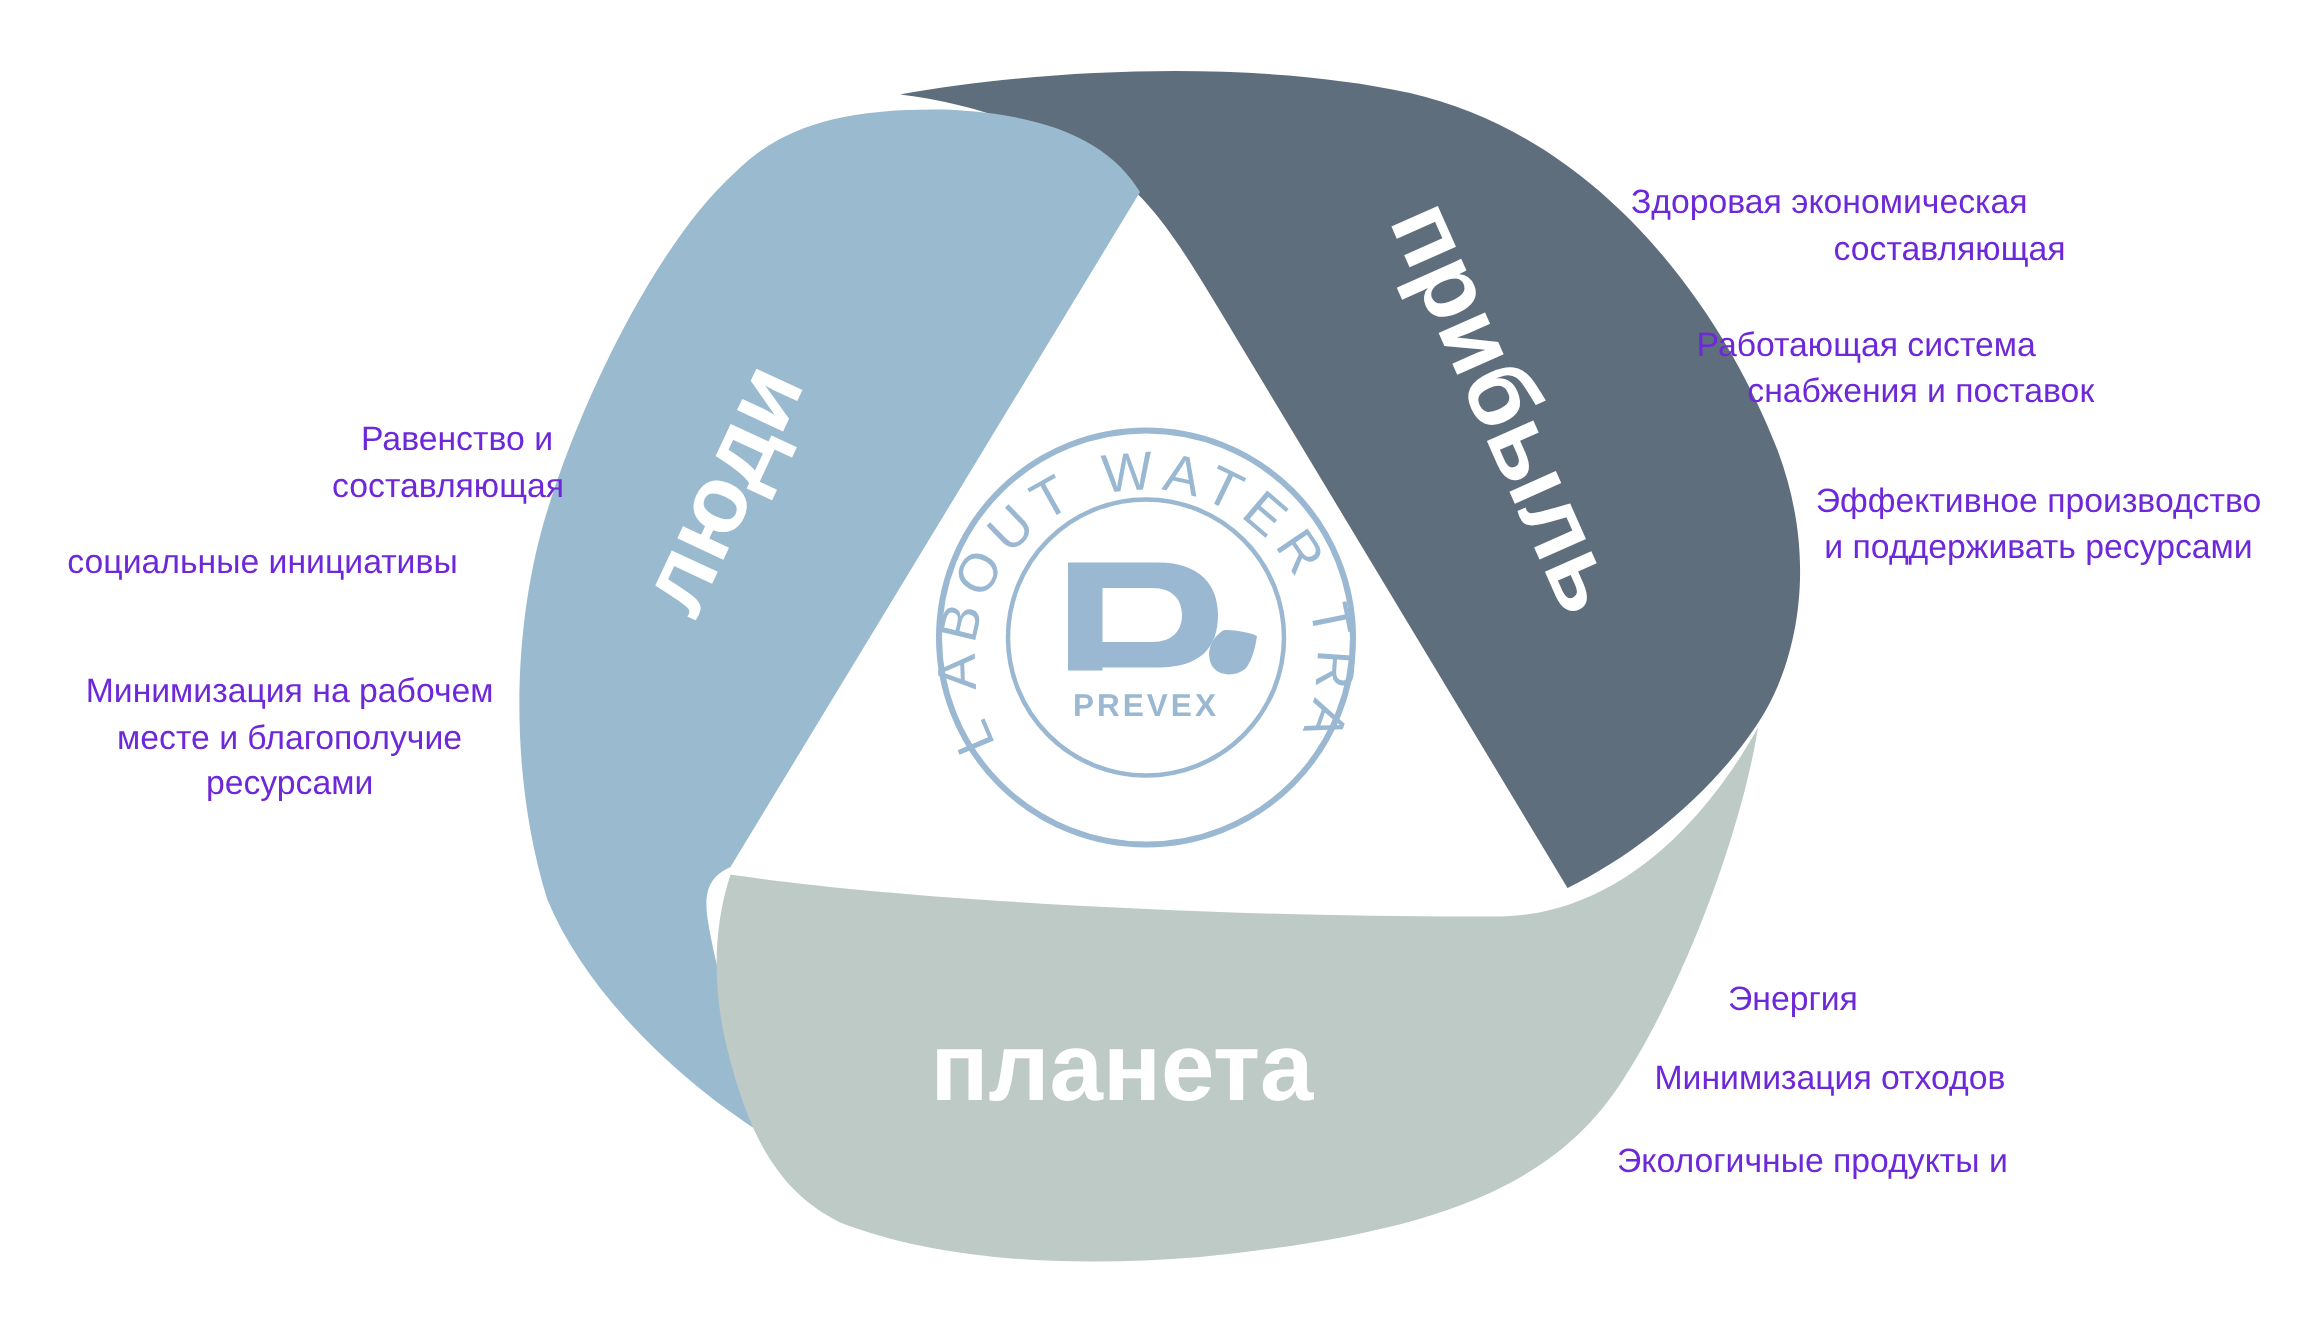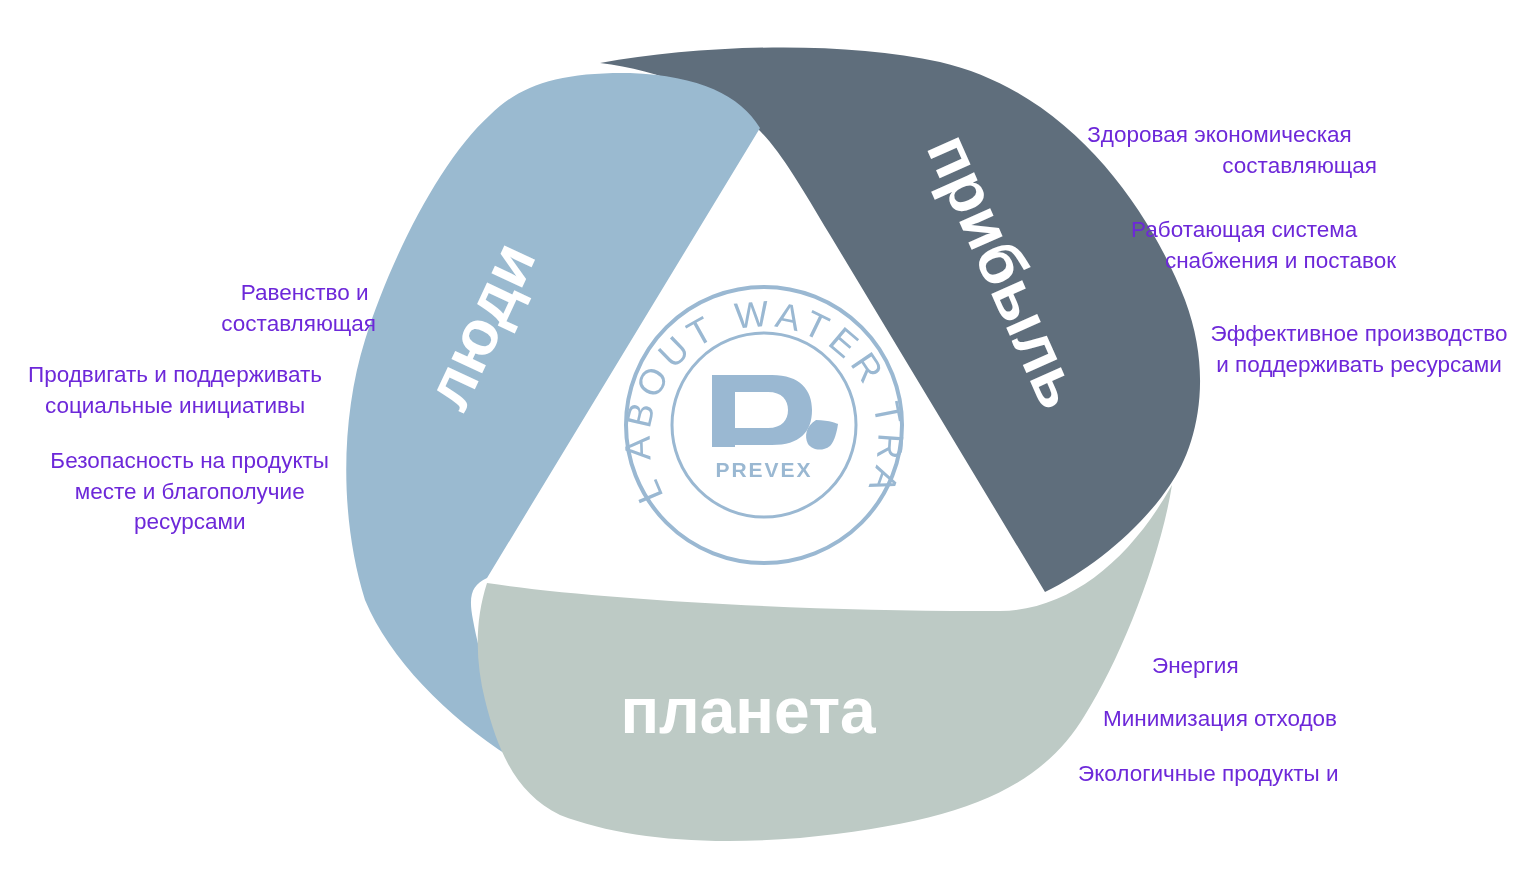--- a/index.html
+++ b/index.html
@@ -57,25 +57,24 @@
              C822,452 812,450 808,444 C804,436 806,426 816,420 Z"></path>
     <text x="764" y="477" text-anchor="middle" font-family="Liberation Sans, sans-serif" font-weight="bold" font-size="21" letter-spacing="2" fill="#9ab8d2">PREVEX</text>
   </g>
 </svg>
 
 <div class="bullet r" style="right:1160px; top:246px;">
   <span style="margin-right:-12px;">Равенство и</span>
   <span>составляющая</span>
 </div>
 <div class="bullet c" style="left:2px; top:328px; width:346px;">
-  <span>Продвигать и поддерживать</span>
   <span>социальные инициативы</span>
 </div>
 <div class="bullet r" style="right:1207px; top:414px;">
-  <span>Безопасность на продукты</span>
+  <span>Минимизация на рабочем</span>
   <span>месте и благополучие</span>
   <span>ресурсами</span>
 </div>
 
 <div class="bullet c" style="left:1062px; top:88px; width:315px;">
   <span>Здоровая экономическая</span>
   <span style="text-align:right; padding-left:20px;">составляющая</span>
 </div>
 <div class="bullet c" style="left:1128px; top:183px; width:305px;">
   <span style="text-align:left; padding-left:3px;">Работающая система</span>

